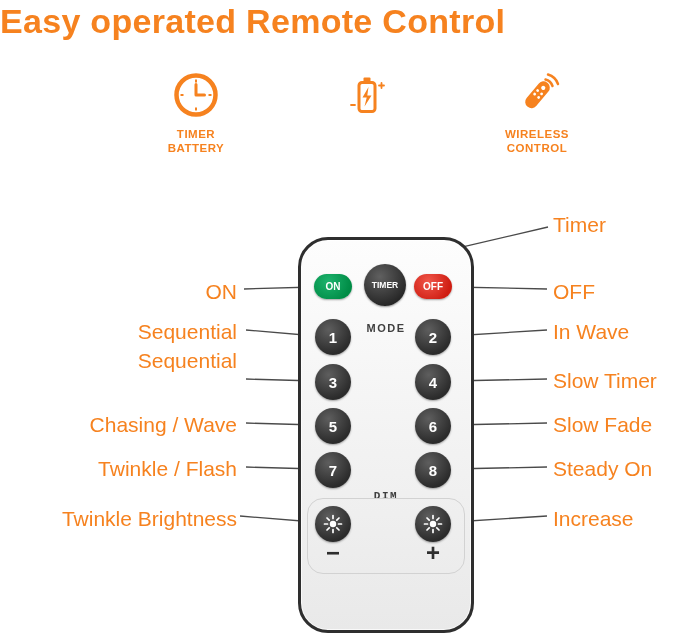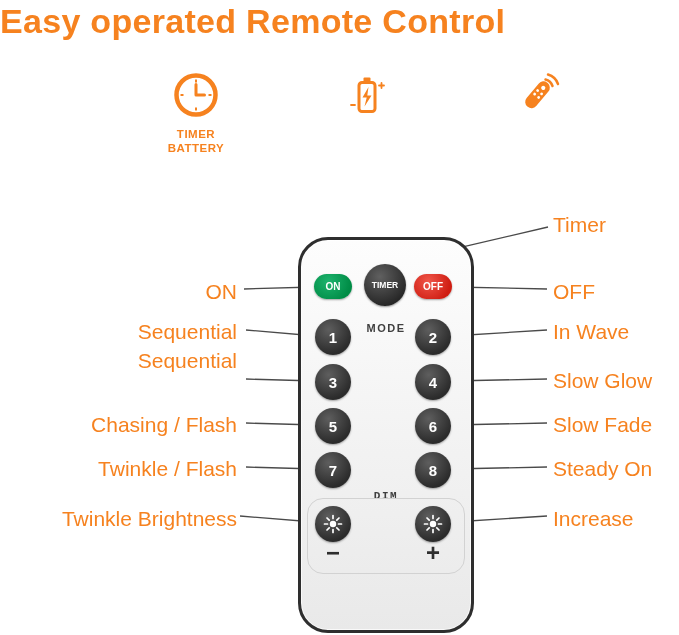--- a/index.html
+++ b/index.html
@@ -101,20 +101,24 @@
           <rect x="17" y="7" width="12.5" height="31" rx="6" fill="#F6821F"></rect>
           <circle cx="23.2" cy="13.5" r="2.1" fill="#fff"></circle>
           <circle cx="20.6" cy="19.2" r="1.4" fill="#fff"></circle>
           <circle cx="25.8" cy="19.2" r="1.4" fill="#fff"></circle>
           <circle cx="20.6" cy="23.8" r="1.4" fill="#fff"></circle>
           <circle cx="25.8" cy="23.8" r="1.4" fill="#fff"></circle>
         </g>
         <path d="M31.5 7.5 a10 10 0 0 1 7 6.5" fill="none" stroke="#F6821F" stroke-width="2.5" stroke-linecap="round"></path>
         <path d="M34 2.5 a15 15 0 0 1 10 9.5" fill="none" stroke="#F6821F" stroke-width="2.5" stroke-linecap="round"></path>
       </svg>
+    </div>
+    <div class="flabel">
+      <div>WIRELESS</div>
+      <div>CONTROL</div>
     </div>
   </div>
 
   <svg class="lines" width="679" height="635">
     <g stroke="#4a4a4a" stroke-width="1.3">
       <line x1="548" y1="227" x2="398" y2="262"></line>
       <line x1="244" y1="289" x2="314" y2="287"></line>
       <line x1="547" y1="289" x2="453" y2="287"></line>
       <line x1="246" y1="330" x2="316" y2="336"></line>
       <line x1="547" y1="330" x2="451" y2="336"></line>
@@ -180,25 +184,25 @@
       </svg>
     </div>
 
     <div class="sign" style="left:14px;top:299px">−</div>
     <div class="sign" style="left:114px;top:299px">+</div>
   </div>
 
   <div class="lbl left" style="top:280px">ON</div>
   <div class="lbl left" style="top:320px">Sequential</div>
   <div class="lbl left" style="top:349px">Sequential</div>
-  <div class="lbl left" style="top:413px">Chasing / Flash</div>
+  <div class="lbl left" style="top:413px">Chasing / Wave</div>
   <div class="lbl left" style="top:457px">Twinkle / Flash</div>
   <div class="lbl left" style="top:507px">Twinkle Brightness</div>
 
   <div class="lbl right" style="top:213px">Timer</div>
   <div class="lbl right" style="top:280px">OFF</div>
   <div class="lbl right" style="top:320px">In Wave</div>
-  <div class="lbl right" style="top:369px">Slow Glow</div>
+  <div class="lbl right" style="top:369px">Slow Timer</div>
   <div class="lbl right" style="top:413px">Slow Fade</div>
   <div class="lbl right" style="top:457px">Steady On</div>
   <div class="lbl right" style="top:507px">Increase</div>
 
 </div>
 
 </body></html>

